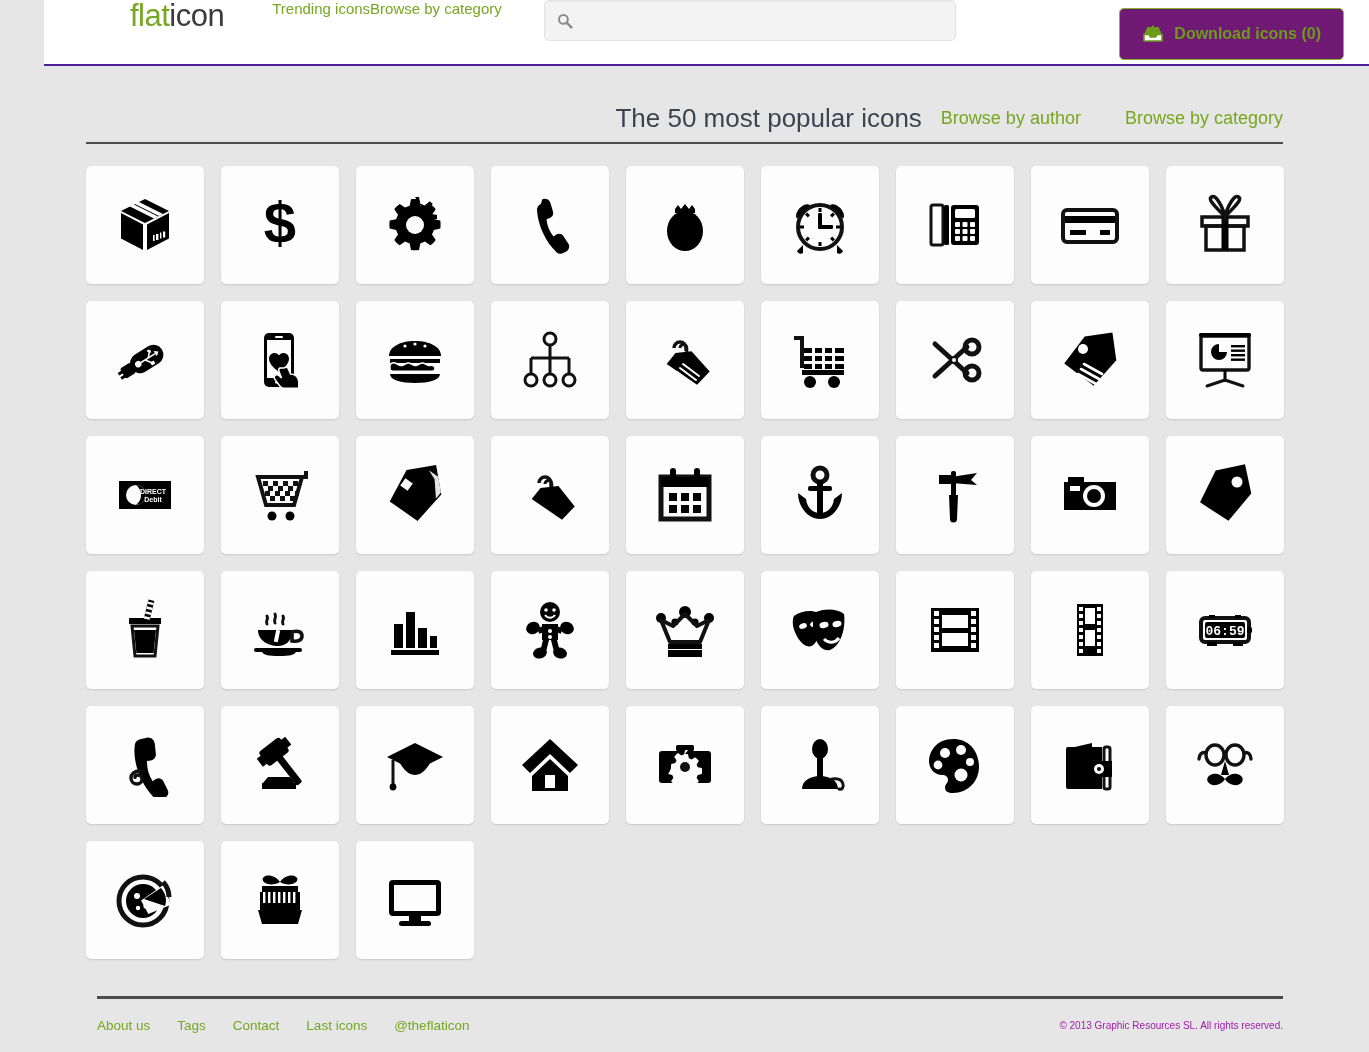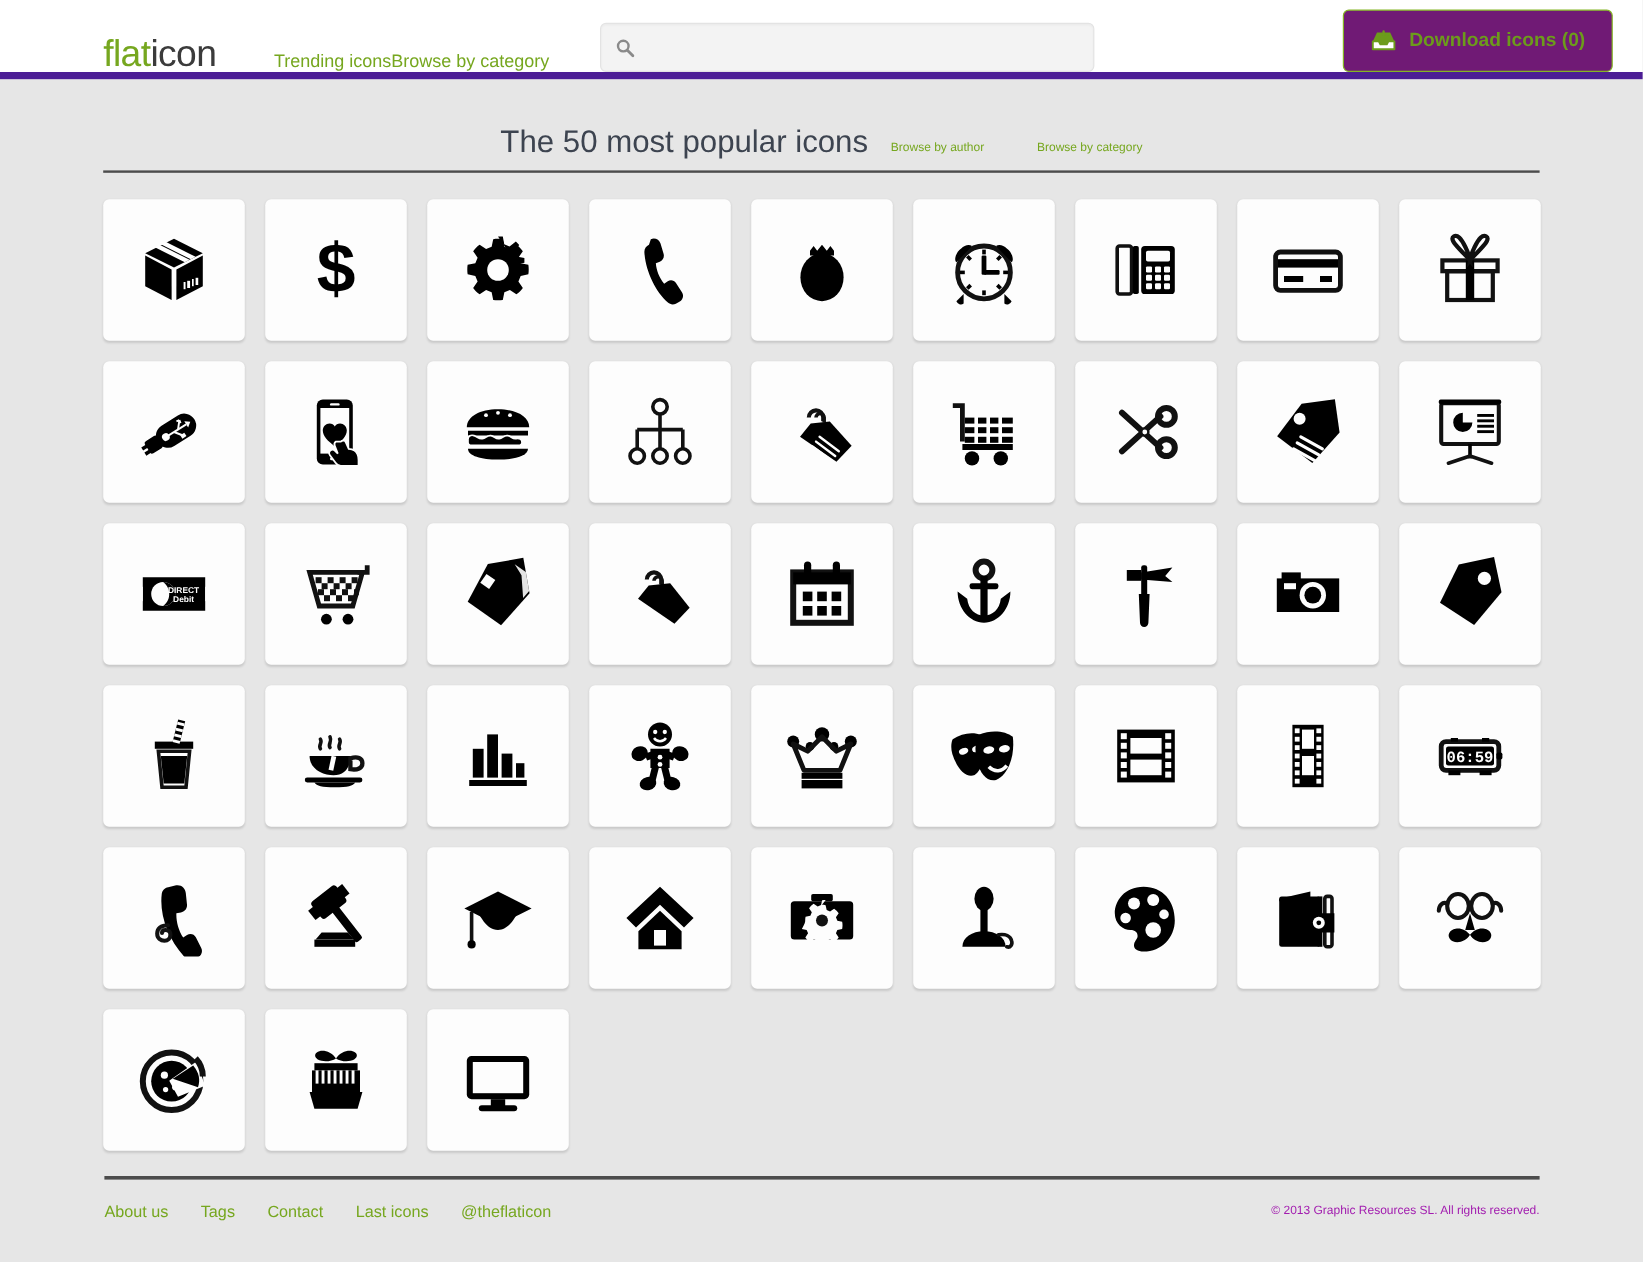--- a/index.html
+++ b/index.html
@@ -8,23 +8,24 @@
     background: #e6e6e6;
     font-family: "Liberation Sans", sans-serif;
     overflow: hidden;
   }
 
   
   .header {
     height: 66px;
     background: #ffffff;
     display: flex;
-    align-items: flex-end;
+    align-items: flex-start;
     position: relative;
-    border-bottom: 6px solid #4c1d95;
+    border-bottom: 2px solid #4c1d95;
+    margin-left: 44px;
   }
   .logo {
     margin-left: 86px;
     font-size: 31px;
     font-weight: 400;
     letter-spacing: -0.5px;
     line-height: 1;
     white-space: nowrap;
   }
   .logo .flat { color: #76a71f; }
@@ -94,35 +95,35 @@
   .dl-icon { width: 22px; height: 22px; display:block; }
 
   
   .content {
     width: 1369px;
     padding: 0 86px;
   }
   .title-row {
     display: flex;
     align-items: flex-end;
-    justify-content: center;
+    justify-content: flex-end;
     padding-top: 38px;
     border-bottom: 2px solid #4c4c4c;
     padding-bottom: 9px;
   }
   .page-title {
     font-size: 26px;
     color: #3d4450;
     font-weight: 400;
     line-height: 1.1;
   }
   .title-links { display: flex; gap: 25px; padding-bottom: 4px; }
   .title-links a {
     color: #76a71f;
-    font-size: 10px;
+    font-size: 18px;
     text-decoration: none;
     white-space: nowrap;
     padding-left: 19px;
   }
 
   
   .grid {
     display: grid;
     grid-template-columns: repeat(9, 118px);
     gap: 17px;
@@ -137,23 +138,23 @@
     display: flex;
     align-items: center;
     justify-content: center;
     cursor: pointer;
   }
   .tile svg { display: block; }
 
   
   .footer {
     position: absolute;
-    left: 1px; right: 0;
+    left: 11px; right: 0;
     bottom: 0;
-    height: 72px;
+    height: 56px;
     padding: 0 86px;
   }
   .footer-inner {
     border-top: 3px solid #4c4c4c;
     height: 56px;
     display: flex;
     align-items: center;
     justify-content: space-between;
   }
   .footer-links { display: flex; gap: 27px; }

